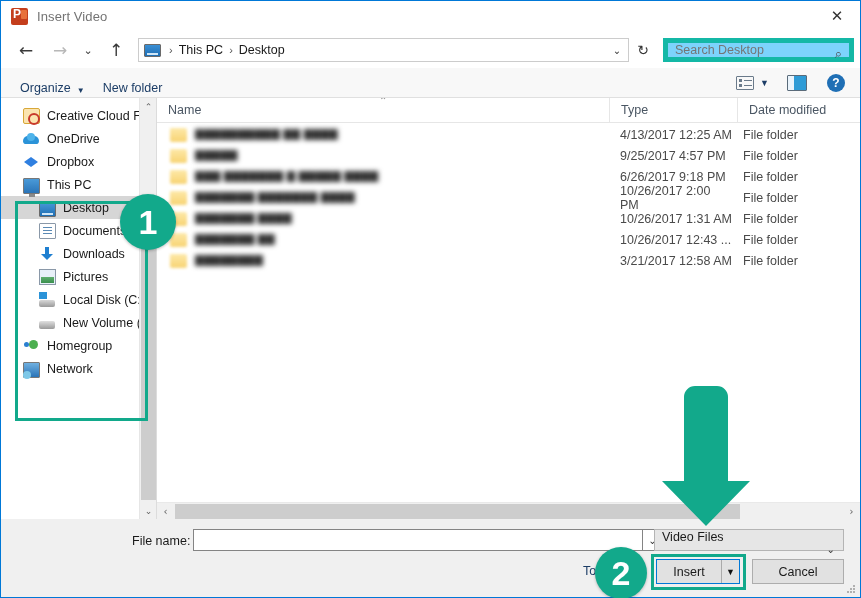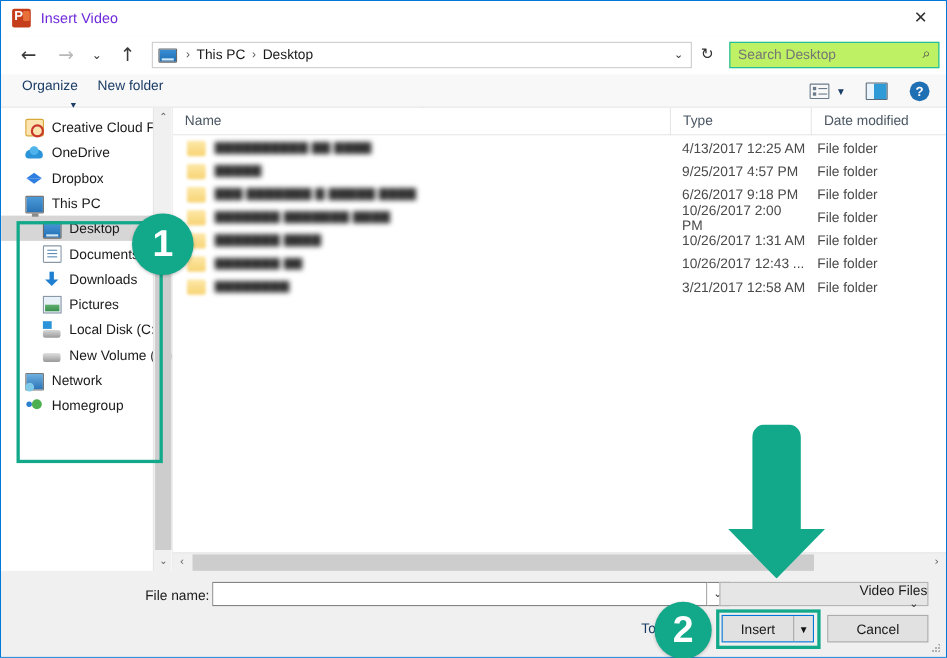--- a/index.html
+++ b/index.html
@@ -34,21 +34,21 @@
     color: #fff; font-size: 12px; font-weight: bold;
     font-family: "Liberation Sans", sans-serif;
   }
   .ppt-icon::after {
     content: "";
     position: absolute; right: 1px; top: 2px;
     width: 6px; height: 9px; background: #e8703a;
     border-radius: 1px;
   }
   .title-text {
-    font-size: 13px; color: #6d28d9; letter-spacing: .1px;
+    font-size: 13px; color: #737373; letter-spacing: .1px;
   }
   .close-btn {
     position: absolute; right: 0; top: 0;
     width: 46px; height: 30px;
     display: flex; align-items: center; justify-content: center;
     font-size: 15px; color: #333; font-family: "DejaVu Sans", sans-serif;
   }
 
   
   .addressrow {
@@ -93,21 +93,21 @@
     font-size: 10px; color: #333;
   }
   .refresh {
     width: 24px; height: 24px; margin-left: 2px;
     border: 1px solid transparent;
     display: flex; align-items: center; justify-content: center;
     font-size: 14px; color: #333; font-family: "DejaVu Sans", sans-serif;
   }
   .searchbox {
     margin-left: 8px; height: 24px; width: 191px;
-    border: 1px solid #14b8a6; background: #bef264;
+    border: 5px solid #14b8a6; background: #7dd3fc;
     display: flex; align-items: center;
     position: relative;
   }
   .searchbox input {
     border: 0; outline: 0; width: 160px; margin-left: 7px;
     font-size: 12.5px; color: #6d6d6d;
     font-family: "Liberation Sans", sans-serif; background: transparent;
   }
   .search-icon {
     position: absolute; right: 7px; top: 3px;
@@ -115,21 +115,21 @@
   }
 
   
   .cmdbar {
     position: absolute; left: 0; top: 67px; right: 0; height: 30px;
     background: #f8f8f8; border-bottom: 1px solid #e0e0e0;
     display: flex; align-items: center;
   }
   .cmd {
     font-size: 12.5px; color: #1c3d66; padding: 0 9px; height: 24px;
-    display: flex; align-items: flex-end; gap: 6px; flex-direction: column;
+    display: flex; align-items: flex-end; gap: 6px;
   }
   .cmd.first { margin-left: 10px; }
   .cmd .caret { font-size: 8px; color: #1c3d66; }
   .cmd-right { margin-left: auto; display: flex; align-items: center; }
   .viewicon {
     width: 18px; height: 14px; margin-right: 2px; position: relative;
     border: 1px solid #6a7a8a; border-radius: 1px;
   }
   .viewicon::before{
     content:""; position:absolute; left:2px; top:2px; width:3px; height:3px;
@@ -327,21 +327,21 @@
     position: absolute; left: 642px; top: 528px;
     width: 20px; height: 22px; border: 1px solid #848484; border-left: 0;
     background: #fff;
     display: flex; align-items: center; justify-content: center;
     font-size: 10px; color: #333;
   }
   .filter-combo {
     position: absolute; left: 653px; top: 528px;
     width: 190px; height: 22px;
     border: 1px solid #b4b4b4; background: #e6e6e6;
-    display: flex; align-items: flex-end; flex-direction: column;
+    display: flex; align-items: flex-start; flex-direction: column;
   }
   .filter-combo .val {
     margin-left: 7px; font-size: 12.5px; color: #1a1a1a;
   }
   .filter-combo .cv {
     margin-left: auto; margin-right: 8px; font-size: 10px; color: #333;
   }
   .tools-btn {
     position: absolute; left: 582px; top: 563px;
     font-size: 12.5px; color: #1c3d66;
@@ -489,26 +489,26 @@
           </div>
           <div class="navitem child">
             <span class="ico ic-disk"></span>
             <span class="lbl">Local Disk (C:)</span>
           </div>
           <div class="navitem child">
             <span class="ico ic-vol"></span>
             <span class="lbl">New Volume (E:)</span>
           </div>
           <div class="navitem">
+            <span class="ico ic-home"></span>
+            <span class="lbl">Homegroup</span>
+          </div>
+          <div class="navitem">
             <span class="ico ic-net"></span>
             <span class="lbl">Network</span>
-          </div>
-          <div class="navitem">
-            <span class="ico ic-home"></span>
-            <span class="lbl">Homegroup</span>
           </div>
         </div>
       <div class="nav-scroll">
         <div class="sb-arrow top">⌃</div>
         <div class="sb-thumb" style="top:122px;height:280px;"></div>
         <div class="sb-arrow bot">⌄</div>
       </div>
     </div>
 
     <div class="splitter"></div>

